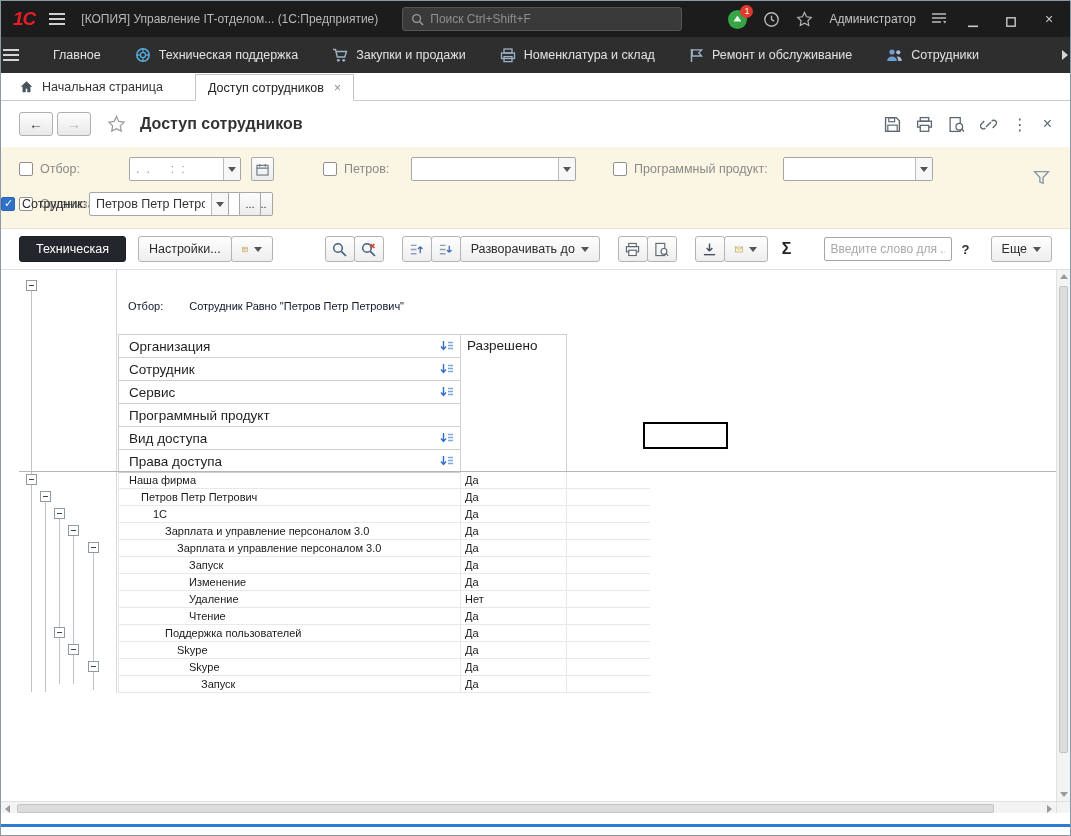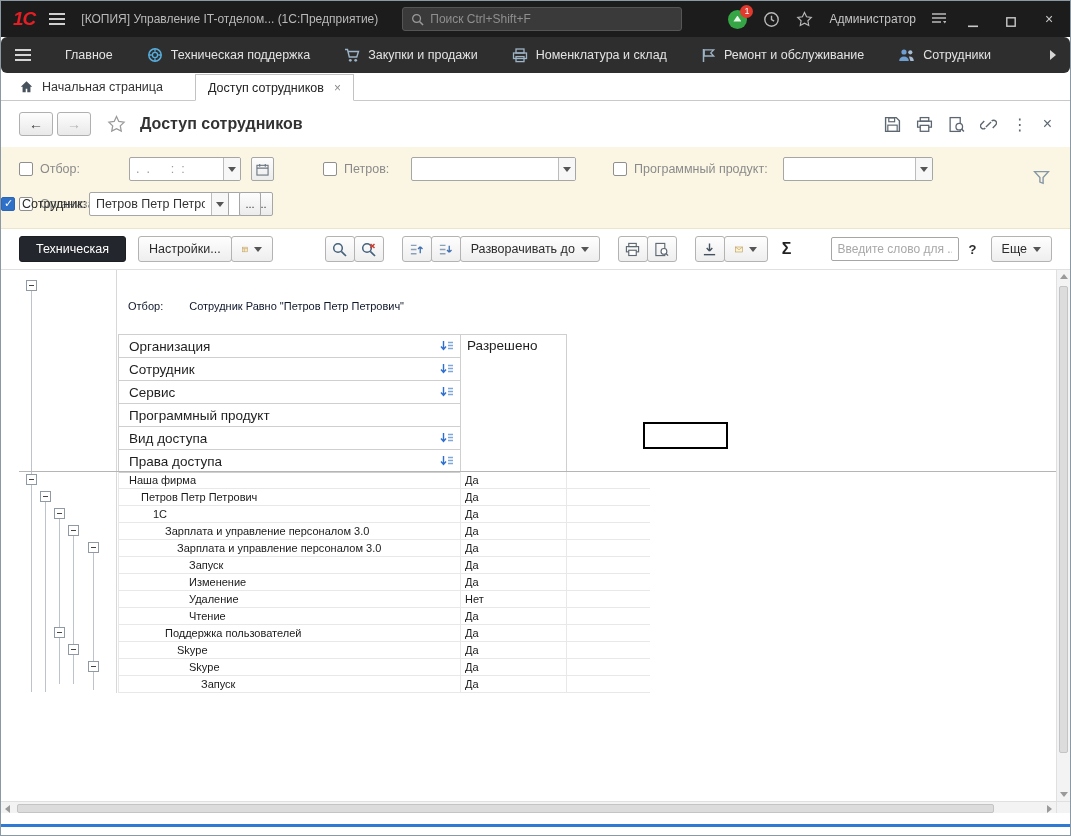--- a/index.html
+++ b/index.html
@@ -15,21 +15,21 @@
   .tb-search input { background:transparent; border:none; outline:none; color:#cfcfcf; font-size:12px; width:100%; font-family:inherit; }
   .tb-search input::placeholder { color:#8f8f8f; }
   .tb-right { margin-left:auto; display:flex; align-items:center; gap:16px; }
   .notif { position:relative; width:19px; height:19px; background:#35a546; border-radius:50%; }
   .notif::after { content:""; position:absolute; left:5px; top:6px; width:8px; height:6px; background:#e9f6ea; clip-path:polygon(0 100%,50% 0,100% 100%); }
   .notif-badge { position:absolute; top:-5px; right:-6px; min-width:13px; height:13px; background:#e0392e; color:#fff; border-radius:7px; font-size:9px; line-height:13px; text-align:center; padding:0 2px; }
   .tb-user { color:#c4c4c4; font-size:12px; }
   .win-btn { color:#c9c9c9; font-size:14px; width:22px; text-align:center; cursor:pointer; line-height:20px; }
 
   
-  .menubar { position:absolute; top:36px; left:0; right:0; height:36px; background:#2e2e2e; display:flex; align-items:center; padding:0 14px; gap:34px;border-radius:6px; }
+  .menubar { position:absolute; top:36px; left:0; right:0; height:36px; background:#2e2e2e; display:flex; align-items:center; padding:0 2px; gap:34px; }
   .mitem { display:flex; align-items:center; gap:8px; color:#e3e3e3; font-size:12.5px; white-space:nowrap; cursor:pointer; }
   .mb-more { margin-left:auto; width:0; height:0; border-left:6px solid #d5d5d5; border-top:5px solid transparent; border-bottom:5px solid transparent; cursor:pointer; }
 
   
   .tabbar { position:absolute; top:72px; left:0; right:0; height:28px; background:#fff; border-bottom:1px solid #c9c9c9; display:flex; align-items:flex-end; padding:0 0 0 18px; }
   .home-tab { display:flex; align-items:center; gap:8px; height:27px; font-size:12.5px; color:#333; padding:0 10px 0 0; cursor:pointer; }
   .tab-active { margin-left:22px; height:27px; margin-bottom:-1px; background:#fff; border:1px solid #c2c2c2; border-bottom:1px solid #fff; display:flex; align-items:center; gap:10px; padding:0 12px; font-size:12.5px; color:#222; cursor:pointer; }
   .tab-close { color:#8a8a8a; font-size:12px; cursor:pointer; }
 
   
@@ -430,21 +430,21 @@
             <path d="M1 1l7 5.5L15 1" fill="none" stroke="#b9995a" stroke-width="1.2"></path>
           </svg>
         <span class="caret"></span>
       </button>
     </div>
     <button class="flatbtn" style="margin-left:10px">Σ</button>
     <span class="qsearch" style="margin-left:auto">
       <input placeholder="Введите слово для ..." style="">
     </span>
     <button class="flatbtn" style="font-size:13px;margin-left:6px;color:#2b2b2b">?</button>
-    <button class="btn" style="margin-left:10px">
+    <button class="btn" style="margin-left:17px">
       <span>Еще</span>
       <span class="caret"></span>
     </button>
   </div>
 
   <div class="report">
     <div class="report-content">
 
       <div class="gutter-vline"></div>
       <div class="tline" style="left:30px;top:21px;height:401px"></div>

